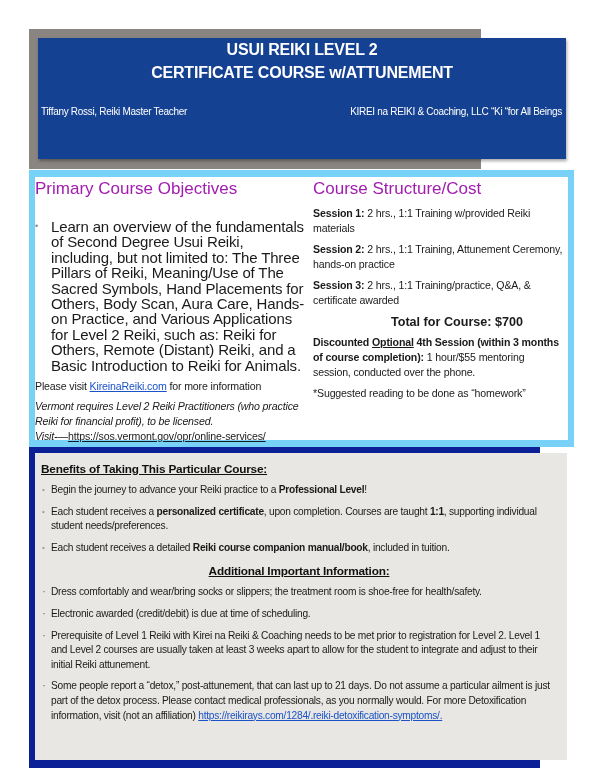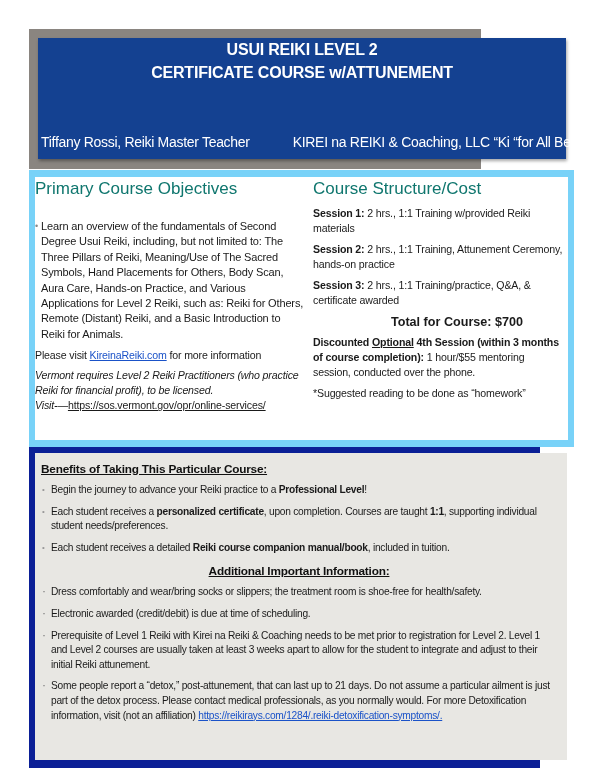--- a/index.html
+++ b/index.html
@@ -15,42 +15,42 @@
       position: absolute; left: 9px; top: 9px; width: 528px; height: 121px;
       background: #144191;
       box-shadow: 1px 2px 3px rgba(0,0,0,0.35);
       color: #ffffff;
     }
     .hdr-title {
       text-align: center; font-weight: bold; font-size: 16px; line-height: 22px;
       margin-top: 1px; letter-spacing: -0.2px;
     }
     .hdr-row {
-      position: absolute; left: 3px; right: 4px; top: 96px;
+      position: absolute; left: 3px; right: 4px; top: 68px;
       display: flex; justify-content: space-between;
-      font-size: 14px; letter-spacing: -0.3px; white-space: nowrap; gap: 43px;
+      font-size: 10px; letter-spacing: -0.3px; white-space: nowrap; gap: 43px;
     }
 
     
     .mid-frame {
       position: absolute; left: 29px; top: 170px; width: 545px; height: 277px;
       background: #78d2f8;
     }
     .mid-inner {
       position: absolute; left: 6px; top: 7px; width: 533px; height: 263px;
       background: #ffffff;
     }
     .col-left { position: absolute; left: 0px; top: 0; width: 270px; }
     .col-right { position: absolute; left: 278px; top: 0; width: 250px; }
     .sec-h {
-      font-size: 17px; color: #0f766e; font-weight: normal; line-height: 22px; margin-top: 1px;
+      font-size: 17px; color: #a21caf; font-weight: normal; line-height: 22px; margin-top: 1px;
     }
     .obj-list { list-style: none; margin-top: 2px; }
     .obj-list li {
-      position: relative; padding-left: 6px; font-size: 11px; line-height: 15.4px; letter-spacing: -0.15px; margin-top: 19px;
+      position: relative; padding-left: 16px; font-size: 15px; line-height: 15.4px; letter-spacing: -0.15px; margin-top: 19px;
     }
     .obj-list li::before {
       content: "•"; position: absolute; left: 0; top: 0; color: #888; font-size: 9px;
     }
     .p-small { font-size: 10.6px; line-height: 15px; letter-spacing: -0.15px; }
     .link { color: #1a52c8; text-decoration: underline; }
     .link-dark { color: #1a1a1a; text-decoration: underline; }
     .italic { font-style: italic; }
     .mt6 { margin-top: 6px; }
     .mt5 { margin-top: 5px; }

